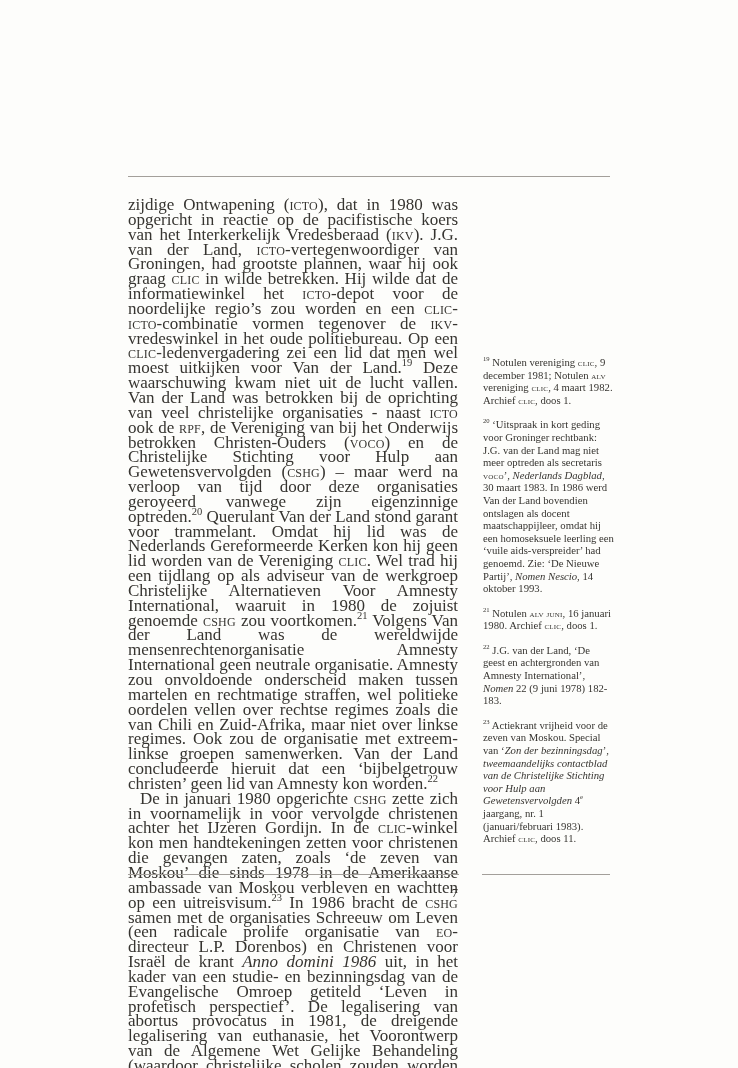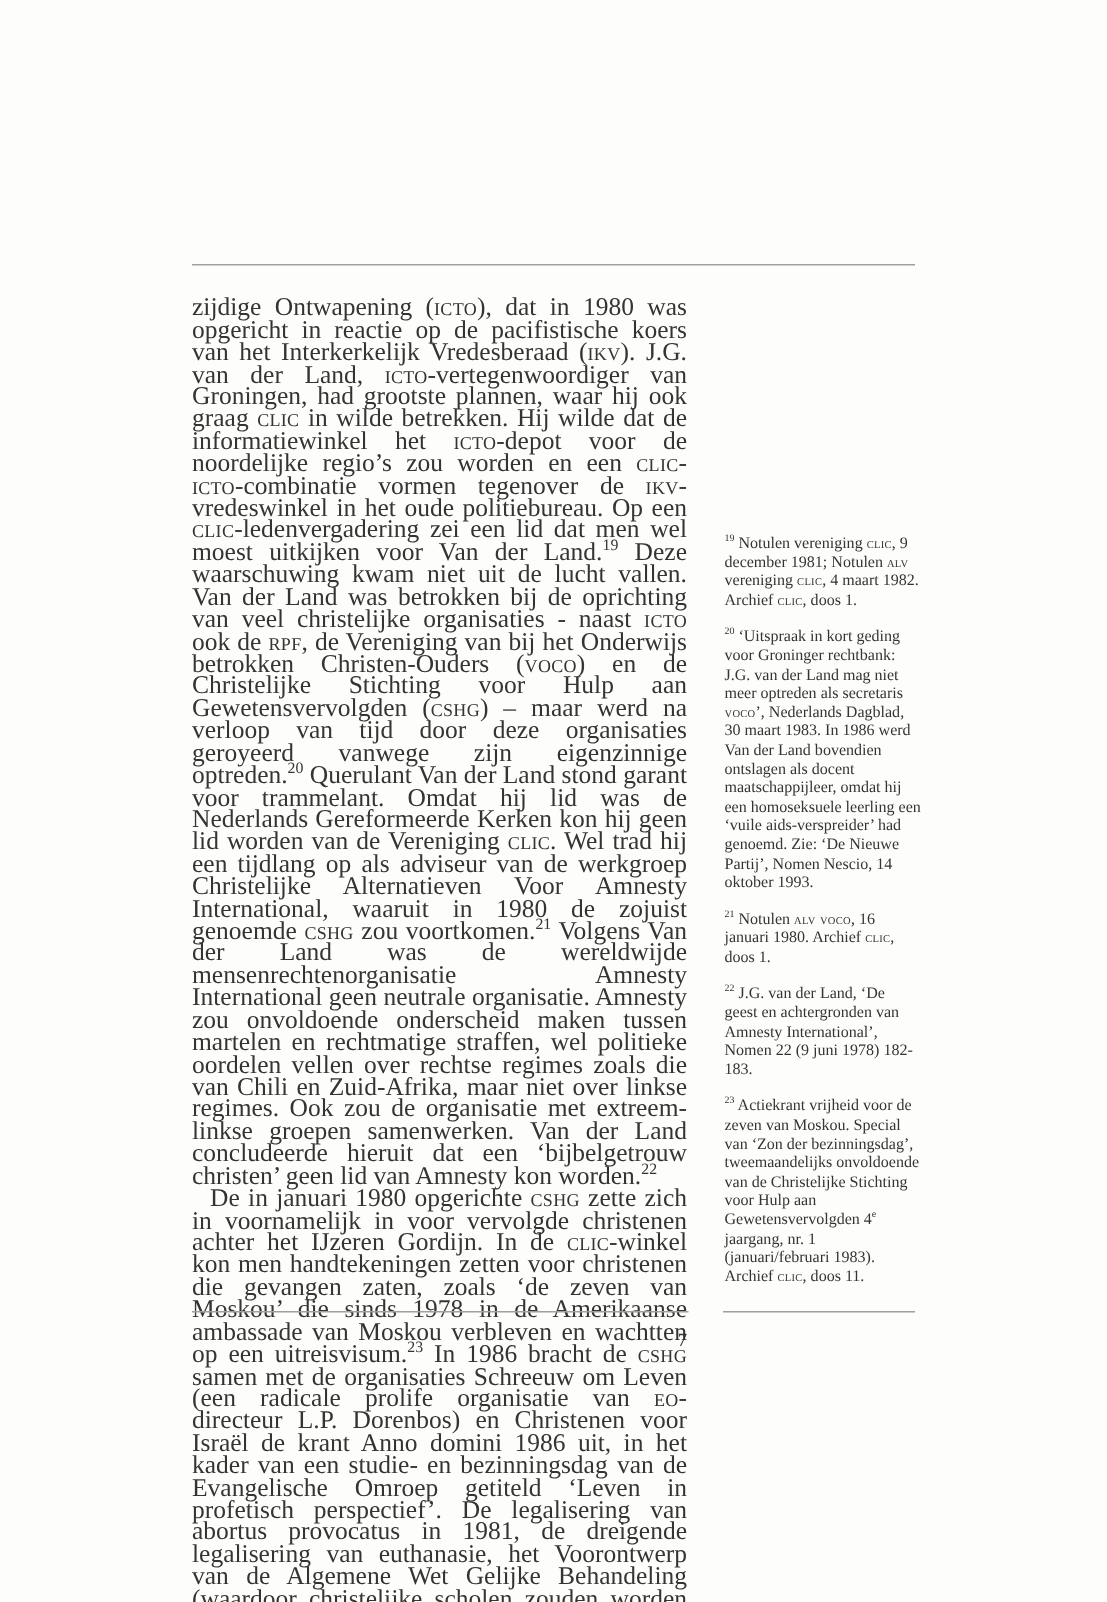--- a/index.html
+++ b/index.html
@@ -31,21 +31,21 @@
   #margin-col {
     position: absolute;
     left: 483px; top: 356px; width: 131px;
     font-size: 10.7px;
     line-height: 12.6px;
     text-align: left;
   }
   .note { margin: 0 0 12px 0; }
 
   .sc  { font-variant: small-caps; letter-spacing: 0.2px; }
-  .i   { }
+  .i   { font-style: italic; }
   .sup { vertical-align: super; font-size: 0.62em; line-height: 0; }
 
   #page-number {
     position: absolute;
     left: 128px; top: 886px; width: 330px;
     text-align: right;
     font-size: 12.5px;
   }
 </style>
 </head>
@@ -56,23 +56,23 @@
   <div id="rule-top" class="rule" style="background: rgb(163, 159, 154);"></div>
 
   <div id="main-col">
     <p class="para">zijdige Ontwapening (<span class="sc">icto</span>), dat in 1980 was opgericht in reactie op de pacifistische koers van het Interkerkelijk Vredesberaad (<span class="sc">ikv</span>). J.G. van der Land, <span class="sc">icto</span>-vertegenwoordiger van Groningen, had grootste plannen, waar hij ook graag <span class="sc">clic</span> in wilde betrekken. Hij wilde dat de informatiewinkel het <span class="sc">icto</span>-depot voor de noordelijke regio’s zou worden en een <span class="sc">clic</span>-<span class="sc">icto</span>-combinatie vormen tegenover de <span class="sc">ikv</span>-vredeswinkel in het oude politiebureau. Op een <span class="sc">clic</span>-ledenvergadering zei een lid dat men wel moest uitkijken voor Van der Land.<span class="sup">19</span> Deze waarschuwing kwam niet uit de lucht vallen. Van der Land was betrokken bij de oprichting van veel christelijke organisaties - naast <span class="sc">icto</span> ook de <span class="sc">rpf</span>, de Vereniging van bij het Onderwijs betrokken Christen-Ouders (<span class="sc">voco</span>) en de Christelijke Stichting voor Hulp aan Gewetensvervolgden (<span class="sc">cshg</span>) – maar werd na verloop van tijd door deze organisaties geroyeerd vanwege zijn eigenzinnige optreden.<span class="sup">20</span> Querulant Van der Land stond garant voor trammelant. Omdat hij lid was de Nederlands Gereformeerde Kerken kon hij geen lid worden van de Vereniging <span class="sc">clic</span>. Wel trad hij een tijdlang op als adviseur van de werkgroep Christelijke Alternatieven Voor Amnesty International, waaruit in 1980 de zojuist genoemde <span class="sc">cshg</span> zou voortkomen.<span class="sup">21</span> Volgens Van der Land was de wereldwijde mensenrechtenorganisatie Amnesty International geen neutrale organisatie. Amnesty zou onvoldoende onderscheid maken tussen martelen en rechtmatige straffen, wel politieke oordelen vellen over rechtse regimes zoals die van Chili en Zuid-Afrika, maar niet over linkse regimes. Ook zou de organisatie met extreem-linkse groepen samenwerken. Van der Land concludeerde hieruit dat een ‘bijbelgetrouw christen’ geen lid van Amnesty kon worden.<span class="sup">22</span></p>
     <p class="para indent">De in januari 1980 opgerichte <span class="sc">cshg</span> zette zich in voornamelijk in voor vervolgde christenen achter het IJzeren Gordijn. In de <span class="sc">clic</span>-winkel kon men handtekeningen zetten voor christenen die gevangen zaten, zoals ‘de zeven van Moskou’ die sinds 1978 in de Amerikaanse ambassade van Moskou verbleven en wachtten op een uitreisvisum.<span class="sup">23</span> In 1986 bracht de <span class="sc">cshg</span> samen met de organisaties Schreeuw om Leven (een radicale prolife organisatie van <span class="sc">eo</span>-directeur L.P. Dorenbos) en Christenen voor Israël de krant <span class="i">Anno domini 1986</span> uit, in het kader van een studie- en bezinningsdag van de Evangelische Omroep getiteld ‘Leven in profetisch perspectief’. De legalisering van abortus provocatus in 1981, de dreigende legalisering van euthanasie, het Voorontwerp van de Algemene Wet Gelijke Behandeling (waardoor christelijke scholen zouden worden verplicht om homoseksuelen niet langer te weigeren) en de veroordeling van het echtpaar Lucas en Jenny Goeree (die in een evangelisatiefolder schreven dat de joden de Holocaust over zichzelf hadden afgeroepen) waren in de ogen van</p>
   </div>
 
   <div id="margin-col">
       <div class="note"><span class="sup">19</span> Notulen vereniging <span class="sc">clic</span>, 9 december 1981; Notulen <span class="sc">alv</span> vereniging <span class="sc">clic</span>, 4 maart 1982. Archief <span class="sc">clic</span>, doos 1.</div>
       <div class="note"><span class="sup">20</span> ‘Uitspraak in kort geding voor Groninger rechtbank: J.G. van der Land mag niet meer optreden als secretaris <span class="sc">voco</span>’, <span class="i">Nederlands Dagblad</span>, 30 maart 1983. In 1986 werd Van der Land bovendien ontslagen als docent maatschappijleer, omdat hij een homoseksuele leerling een ‘vuile aids-verspreider’ had genoemd. Zie: ‘De Nieuwe Partij’, <span class="i">Nomen Nescio</span>, 14 oktober 1993.</div>
-      <div class="note"><span class="sup">21</span> Notulen <span class="sc">alv voco</span>, 16 januari 1980. Archief <span class="sc">clic</span>, doos 1.</div>
+      <div class="note"><span class="sup">21</span> Notulen <span class="sc">alv juni</span>, 16 januari 1980. Archief <span class="sc">clic</span>, doos 1.</div>
       <div class="note"><span class="sup">22</span> J.G. van der Land, ‘De geest en achtergronden van Amnesty International’, <span class="i">Nomen</span> 22 (9 juni 1978) 182-183.</div>
-      <div class="note"><span class="sup">23</span> Actiekrant vrijheid voor de zeven van Moskou. Special van ‘<span class="i">Zon der bezinningsdag</span>’, <span class="i">tweemaandelijks onvoldoende van de Christelijke Stichting voor Hulp aan Gewetensvervolgden</span> 4<span class="sup">e</span> jaargang, nr. 1 (januari/februari 1983). Archief <span class="sc">clic</span>, doos 11.</div>
+      <div class="note"><span class="sup">23</span> Actiekrant vrijheid voor de zeven van Moskou. Special van ‘<span class="i">Zon der bezinningsdag</span>’, <span class="i">tweemaandelijks contactblad van de Christelijke Stichting voor Hulp aan Gewetensvervolgden</span> 4<span class="sup">e</span> jaargang, nr. 1 (januari/februari 1983). Archief <span class="sc">clic</span>, doos 11.</div>
     </div>
 
   <div id="rule-bottom-main" class="rule" style="background: rgb(163, 159, 154);"></div>
   <div id="rule-bottom-margin" class="rule" style="background: rgb(163, 159, 154);"></div>
 
   <div id="page-number">7</div>
 
 </div>
 
 </body></html>

